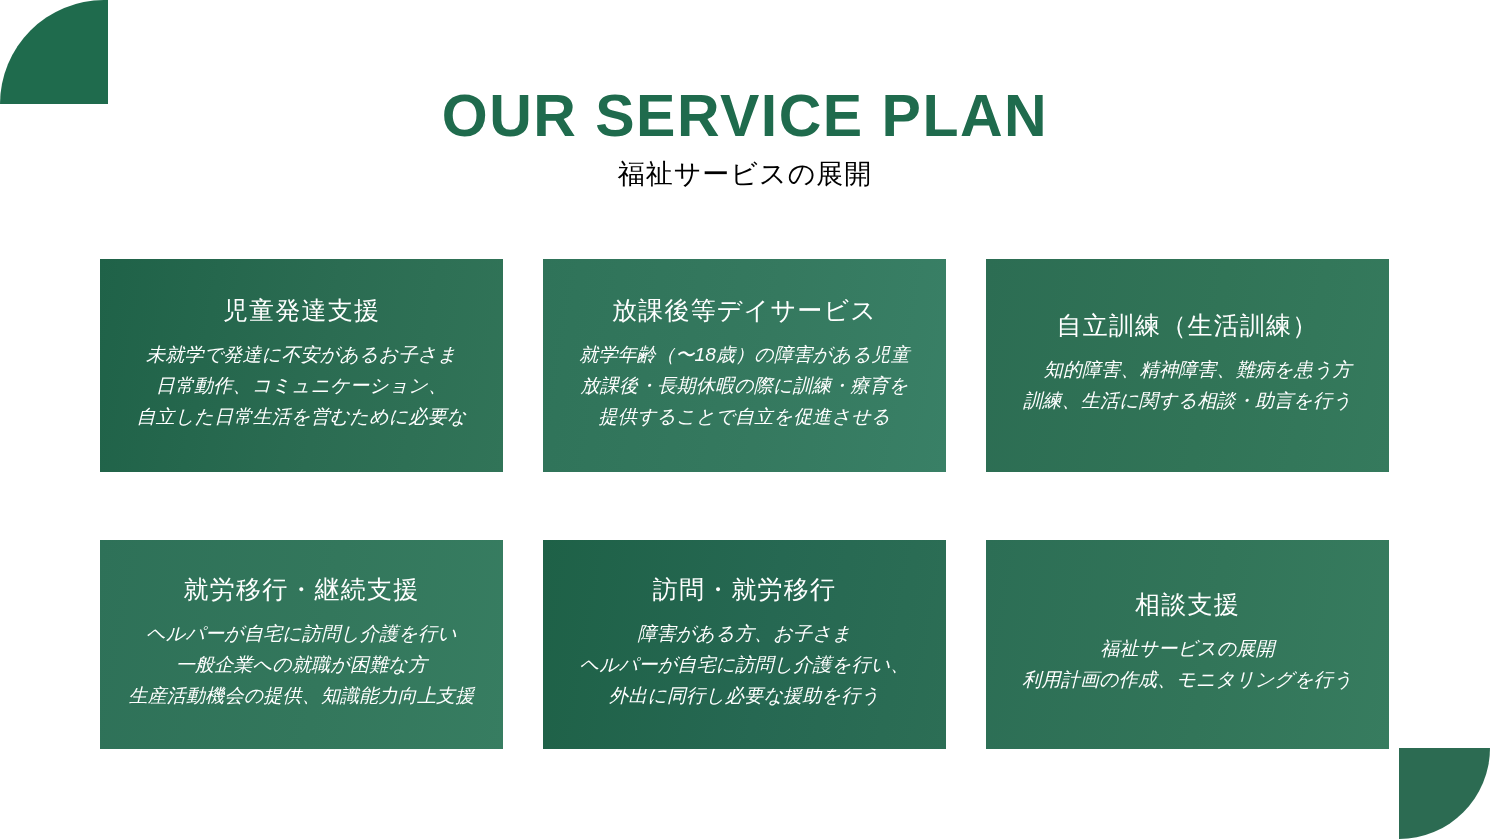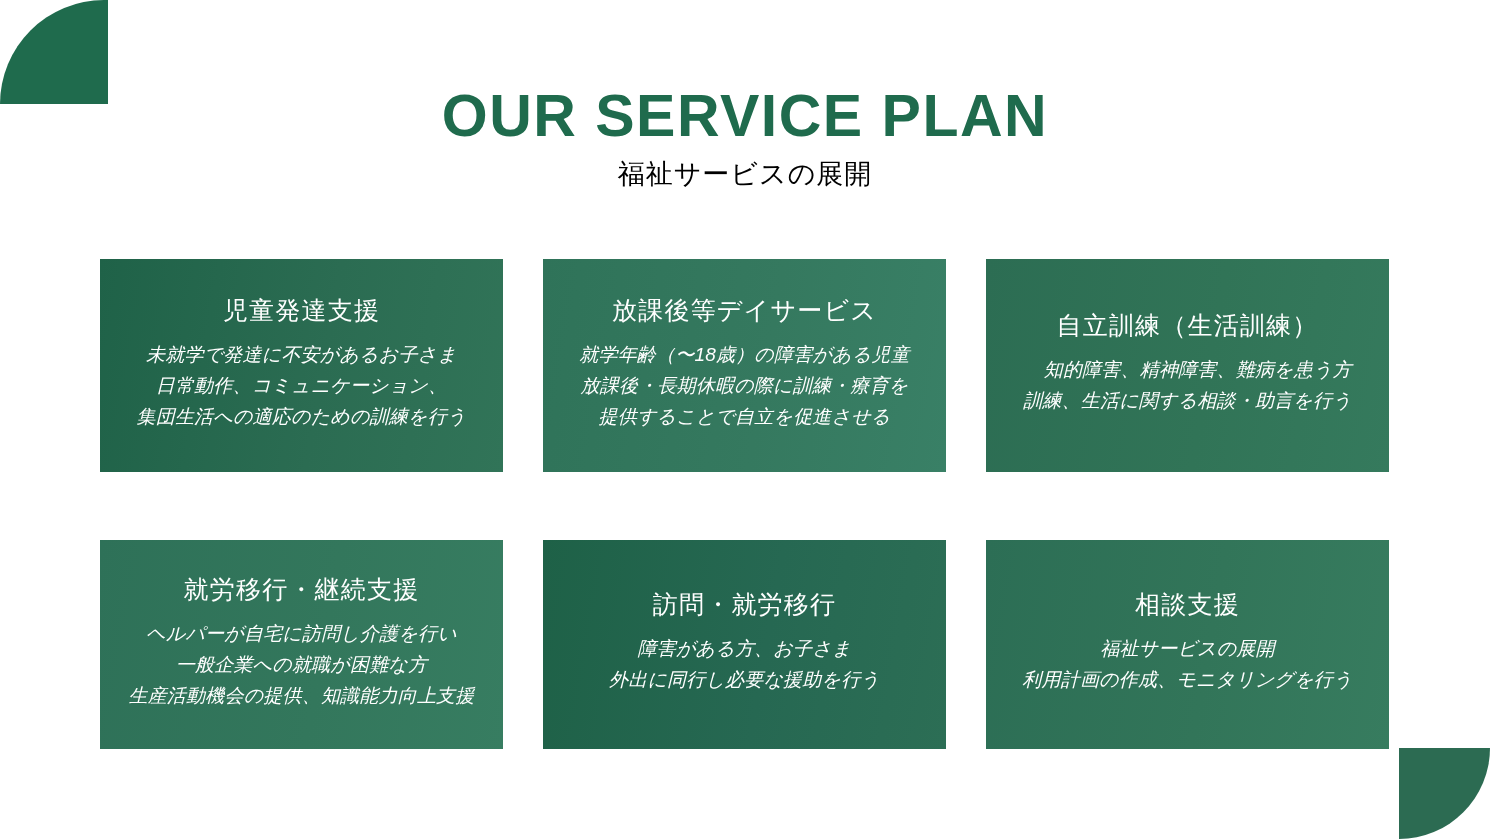--- a/index.html
+++ b/index.html
@@ -132,21 +132,21 @@
 
   <div class="grid">
 
     <div class="row row-top">
 
       <div class="card card-1">
         <div class="card-title">児童発達支援</div>
         <div class="card-body">
           <span>未就学で発達に不安があるお子さま</span>
           <span>日常動作、コミュニケーション、</span>
-          <span>集団生活への適応のための訓練を行う</span>
+          <span>自立した日常生活を営むために必要な</span>
         </div>
       </div>
 
       <div class="card card-2">
         <div class="card-title">放課後等デイサービス</div>
         <div class="card-body">
           <span>就学年齢（〜18歳）の障害がある児童</span>
           <span>放課後・長期休暇の際に訓練・療育を</span>
           <span>提供することで自立を促進させる</span>
         </div>
@@ -170,20 +170,21 @@
           <span>ヘルパーが自宅に訪問し介護を行い</span>
           <span>一般企業への就職が困難な方</span>
           <span>生産活動機会の提供、知識能力向上支援</span>
         </div>
       </div>
 
       <div class="card card-5">
         <div class="card-title">訪問・就労移行</div>
         <div class="card-body">
           <span>障害がある方、お子さま</span>
+          <span>ヘルパーが自宅に訪問し介護を行い、</span>
           <span>外出に同行し必要な援助を行う</span>
         </div>
       </div>
 
       <div class="card card-6">
         <div class="card-title">相談支援</div>
         <div class="card-body">
           <span>福祉サービスの展開</span>
           <span>利用計画の作成、モニタリングを行う</span>
         </div>

